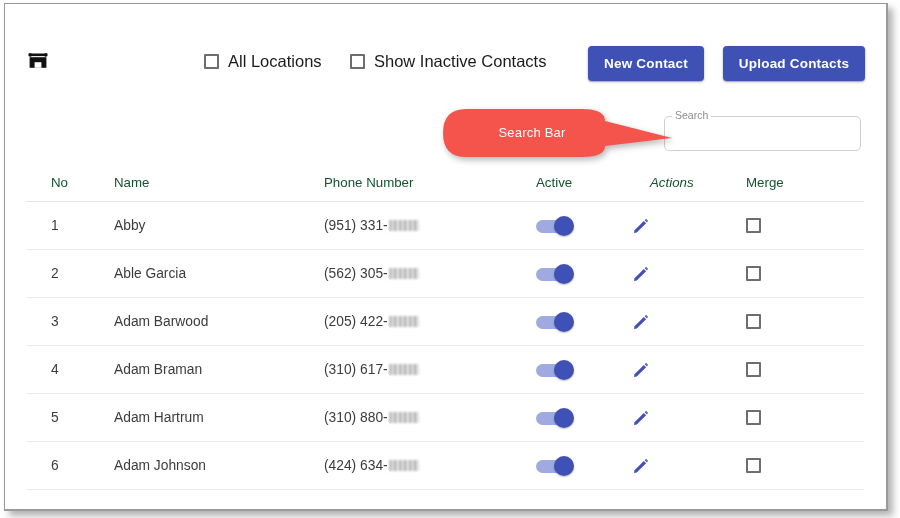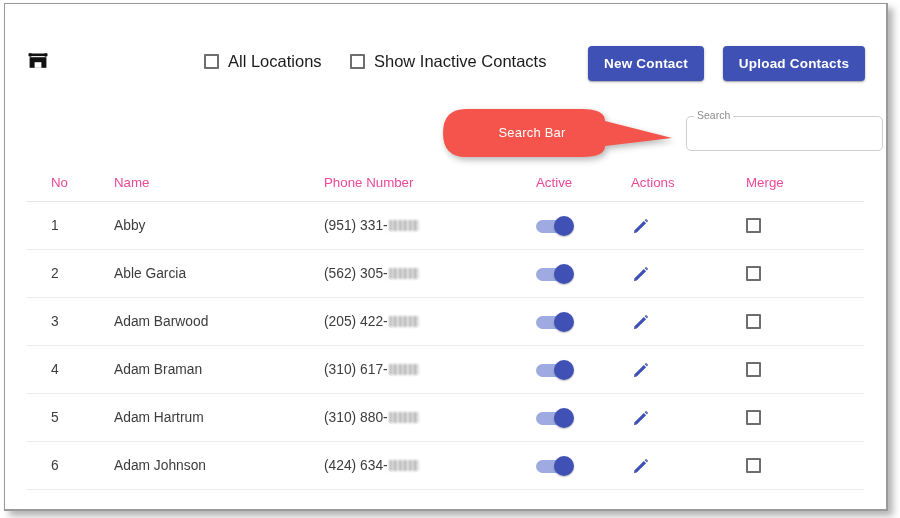--- a/index.html
+++ b/index.html
@@ -82,21 +82,21 @@
     cursor: pointer;
     white-space: nowrap;
     text-align: center;
   }
   .btn-new { left: 583px; top: 42px; width: 116px; height: 35px; }
   .btn-upload { left: 718px; top: 42px; width: 142px; height: 35px; }
 
   
   .search-wrap {
     position: absolute;
-    left: 681px; top: 112px;
+    left: 659px; top: 112px;
     width: 197px; height: 42px;
   }
   .search-field {
     position: absolute;
     left: 0; top: 0;
     width: 197px; height: 35px;
     border: 1px solid #cfcfcf;
     border-radius: 5px;
     background: #fff;
   }
@@ -147,21 +147,21 @@
     left: 21px; top: 160px;
     width: 838px;
   }
   .trow {
     position: relative;
     height: 48px;
     border-bottom: 1px solid #ececec;
   }
   .thead { height: 38px; border-bottom: 1px solid #e6e6e6; }
   .thead .cell {
-    color: #ec4899;
+    color: #14532d;
     font-size: 13.3px;
   }
   .cell {
     position: absolute;
     top: 0; height: 100%;
     display: flex;
     align-items: center;
     font-size: 13.8px;
     color: #3c3c3c;
     white-space: nowrap;
@@ -170,21 +170,21 @@
   .c-name   { left: 88px; }
   .c-phone  { left: 298px; text-align: center; }
   .c-active { left: 510px; text-align: right; }
   .c-act    { left: 605px; }
   .c-merge  { left: 720px; }
 
   .thead .c-no     { left: 25px; }
   .thead .c-name   { left: 88px; }
   .thead .c-phone  { left: 298px; }
   .thead .c-active { left: 510px; }
-  .thead .c-act    { left: 605px; }
+  .thead .c-act    { left: 624px; font-style: italic; }
   .thead .c-merge  { left: 720px; }
 
   
   .toggle {
     position: relative;
     width: 40px; height: 20px;
     cursor: pointer;
   }
   .toggle .track {
     position: absolute;

